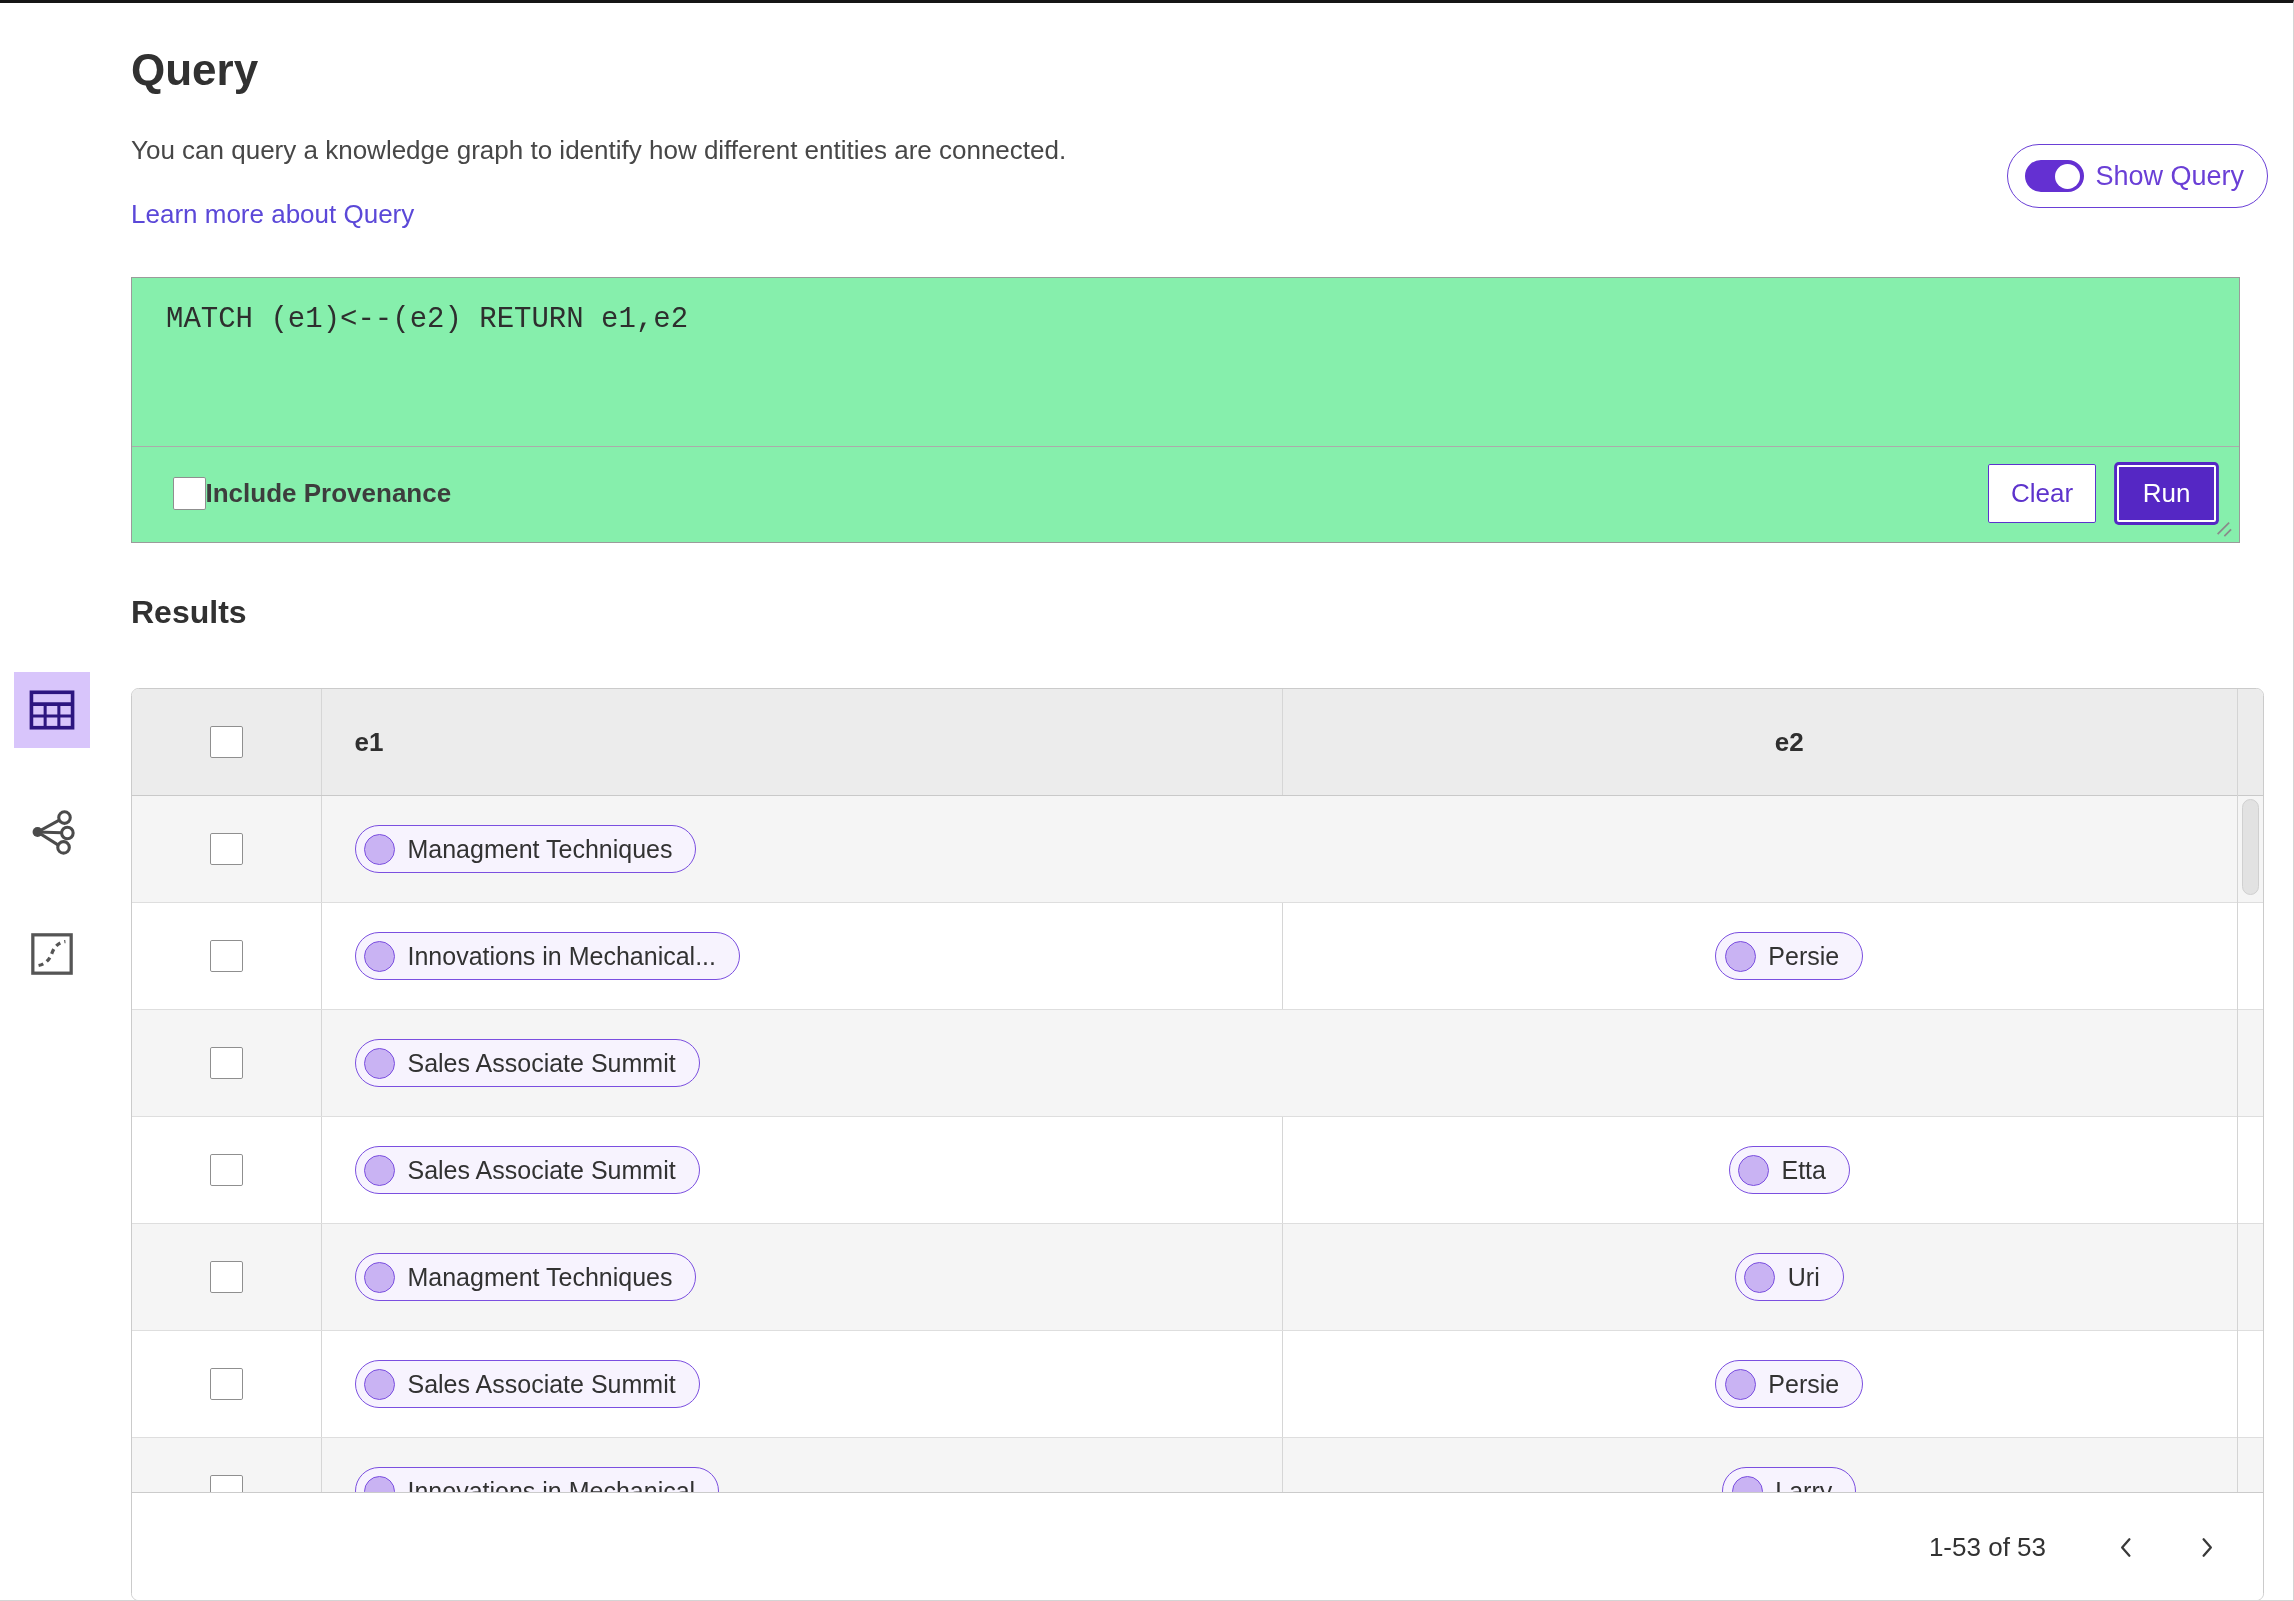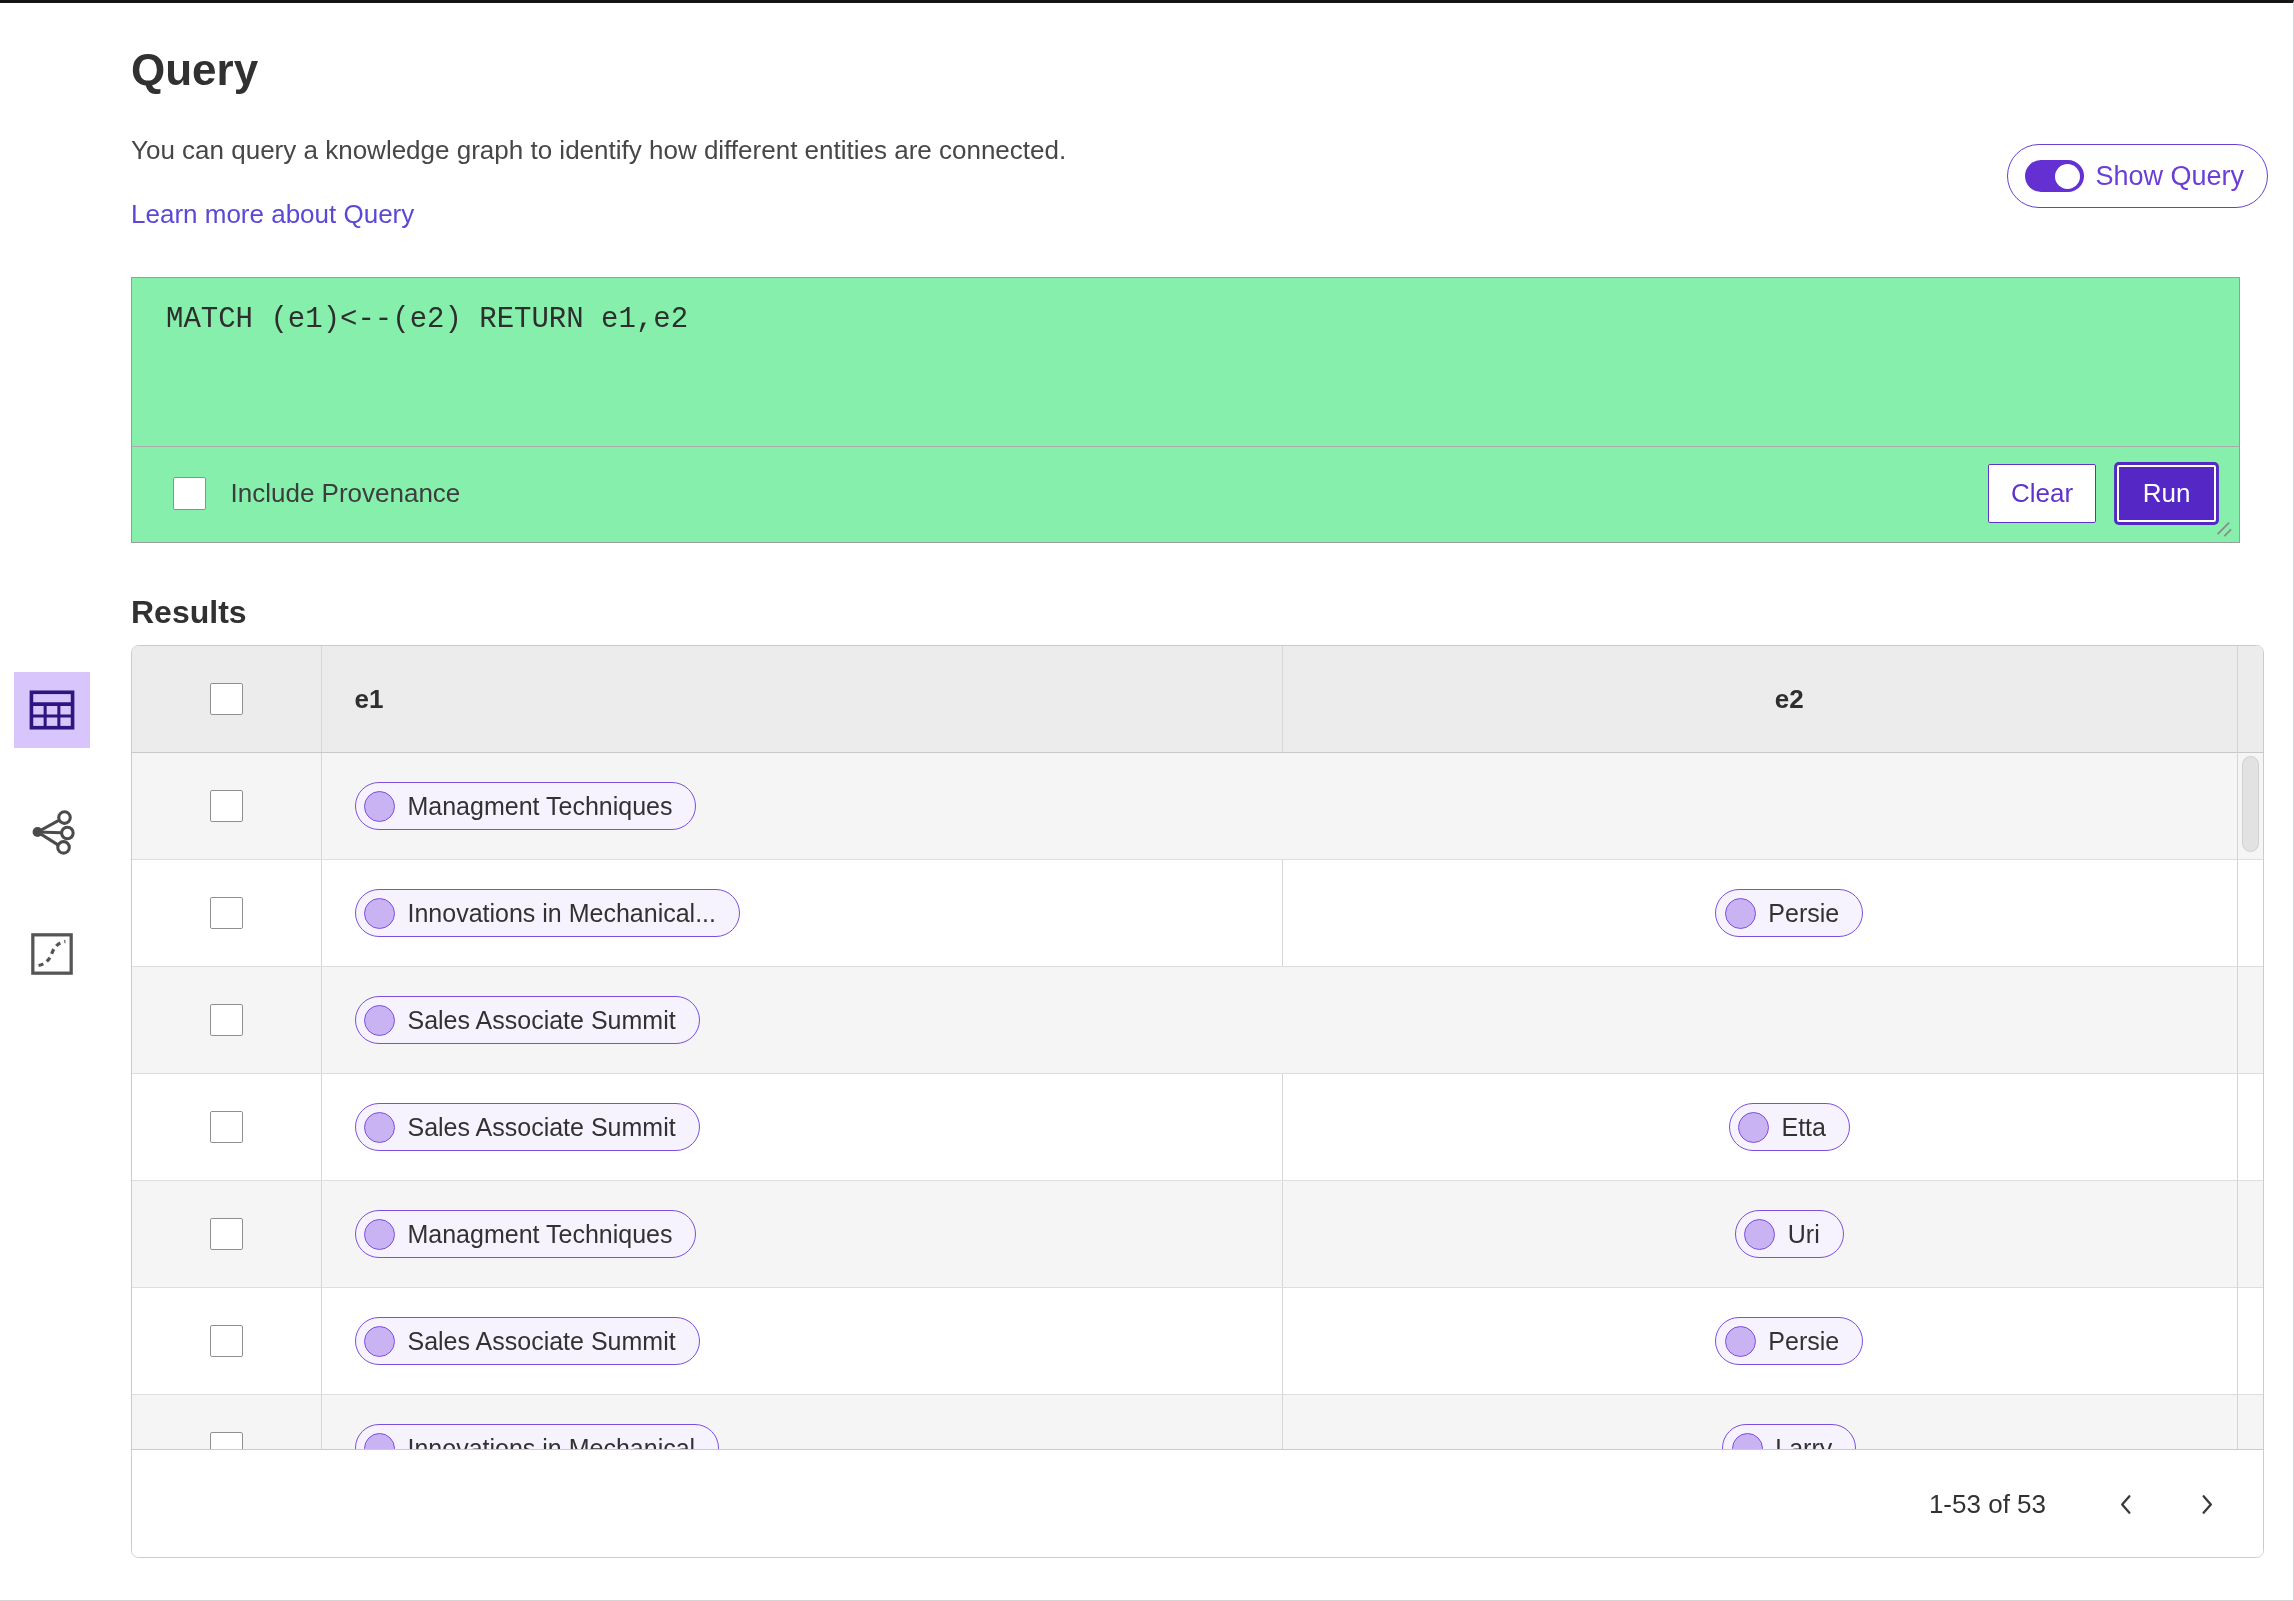--- a/index.html
+++ b/index.html
@@ -38,21 +38,21 @@
     font-family:"Liberation Mono","DejaVu Sans Mono",monospace;
     font-size:29px; color:#2e2e2e; white-space:pre; cursor:text;
   }
   .resize-handle { position:absolute; right:5.7px; bottom:3.8px; }
 
   .query-actions { display:flex; align-items:center; height:93px; padding:0 9.6px 0 41px; }
   .checkbox {
     width:32.5px; height:32.5px; border:1.9px solid #8f8f8f; background:#fff; border-radius:1.9px;
     flex:0 0 auto; cursor:pointer;
   }
-  .provenance-label { margin-left:25px; font-size:26px; color:#3d3d3d; }
+  .provenance-label { font-size:26px; color:#3d3d3d;font-weight:bold; }
   .actions-spacer { flex:1; }
   .btn-clear {
     min-width:108px; height:59px; background:#fff; border:1.9px solid #5d33cc; border-radius:1.9px;
     color:#5d33cc; font-size:26px; font-family:inherit; cursor:pointer; margin-right:21px;
   }
   .btn-run {
     min-width:99px; height:57px; background:#5527c4; border:2.9px solid #ffffff; border-radius:1.9px;
     box-shadow:0 0 0 2.9px #5527c4; color:#ffffff; font-size:26px; font-family:inherit;
     cursor:pointer; margin-right:13.4px;
   }
@@ -62,21 +62,21 @@
 
   .view-rail { position:absolute; left:0; top:669px; width:115px; }
   .view-tile {
     width:76px; height:76px; margin-left:14.3px; display:flex; align-items:center; justify-content:center;
     cursor:pointer;
   }
   .view-tile.selected { background:#d8c5fb; }
   .view-tile + .view-tile { margin-top:46px; }
 
   .results-table {
-    position:absolute; left:131px; top:642px; width:2133px; height:913px;
+    position:absolute; left:131px; top:685px; width:2133px; height:913px;
     border:1px solid #cbcbcb; border-radius:7.6px; background:#fff; overflow:hidden;
   }
   .thead { display:flex; align-items:center; height:107px; background:#ececec; border-bottom:1px solid #c9c9c9; }
   .th-label { font-size:26px; font-weight:700; color:#2f2f2f; }
   .c-check { width:189px; display:flex; align-items:center; justify-content:center; flex:0 0 auto; }
   .c-e1 { width:961px; flex:0 0 auto; display:flex; align-items:center; padding-left:32.5px; border-left:1px solid #d6d6d6; height:100%; }
   .c-e2 { flex:1; display:flex; align-items:center; padding-left:32.5px; border-left:1px solid #d6d6d6; height:100%;justify-content:center; }
 
   .tbody { height:696px; overflow:hidden; }
   .trow { display:flex; align-items:center; height:107px; border-bottom:1px solid #dedede; background:#fff; }

